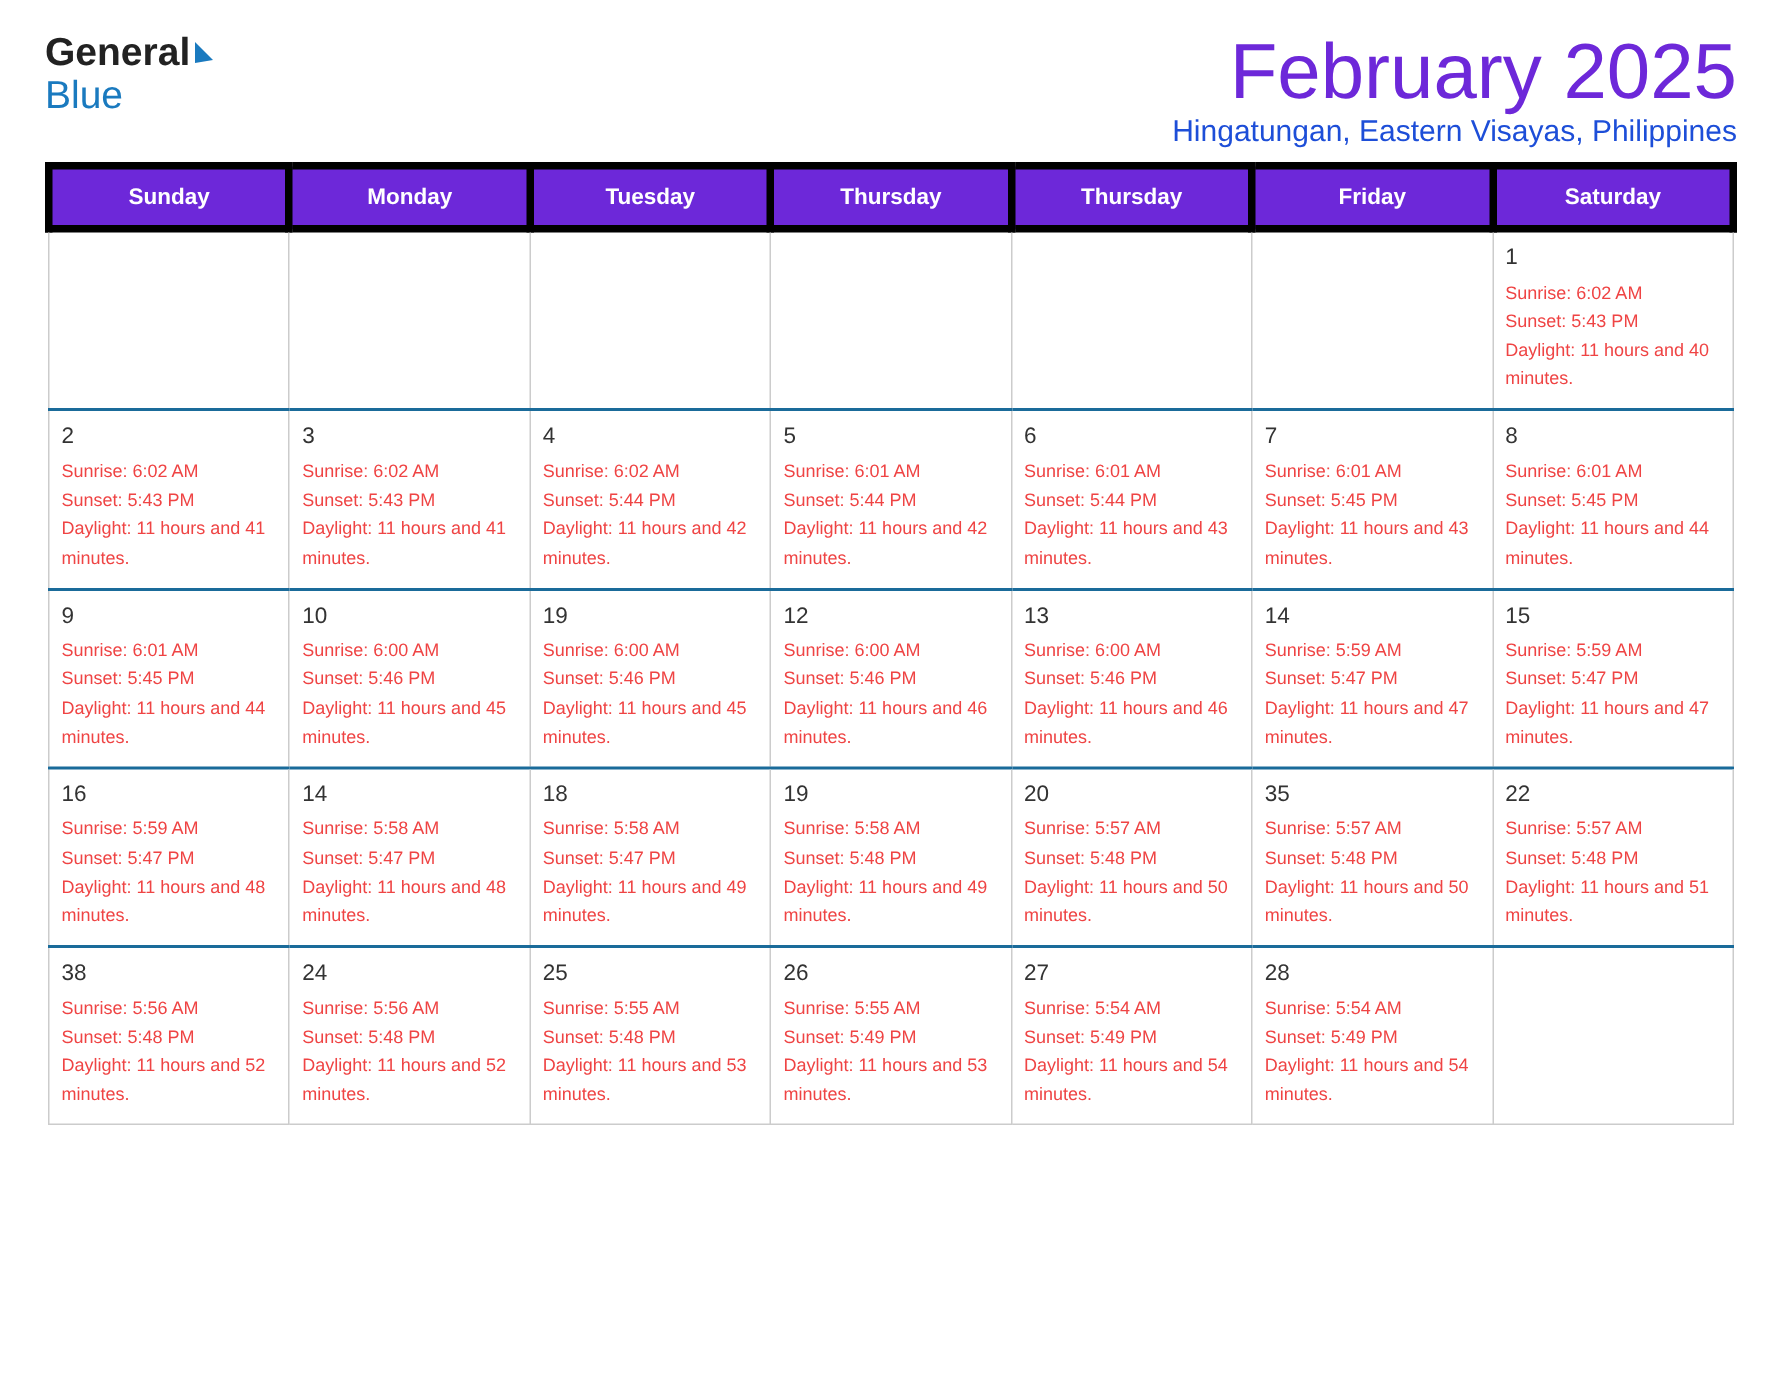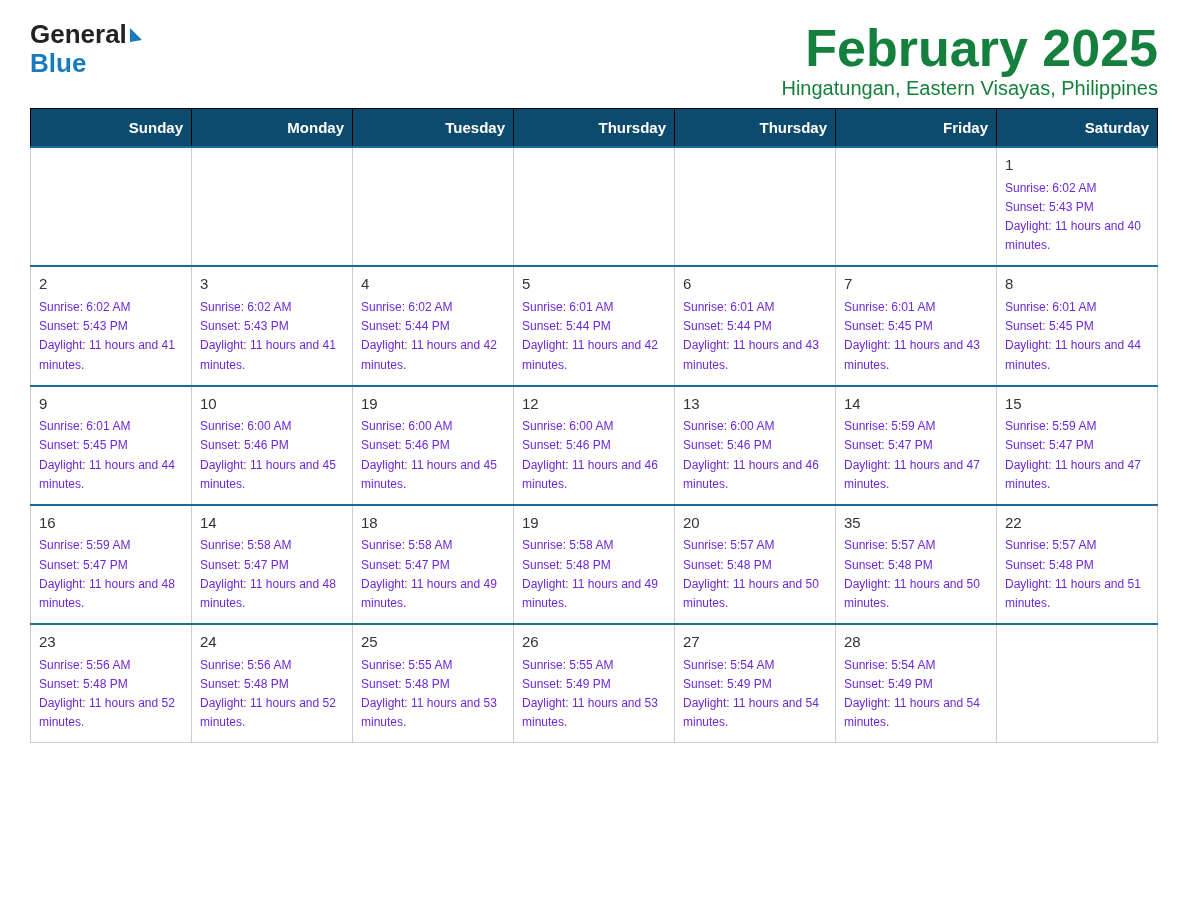--- a/index.html
+++ b/index.html
@@ -13,42 +13,42 @@
       display: flex;
       justify-content: space-between;
       align-items: flex-start;
       margin-bottom: 8px;
     }
     .title-area {
       text-align: right;
     }
     .calendar-title {
       font-size: 52px;
-      font-weight: 700;
-      color: #15803d;
+      font-weight: 400;
+      color: #6d28d9;
       line-height: 1.1;
     }
     .calendar-subtitle {
       font-size: 20px;
-      color: #15803d;
+      color: #1d4ed8;
       font-weight: normal;
     }
     .calendar {
       width: 100%;
       border-collapse: collapse;
       margin-top: 8px;
     }
     .calendar th {
-      background-color: #0c4a6e;
+      background-color: #6d28d9;
       color: #fff;
       padding: 10px 8px;
-      text-align: right;
+      text-align: center;
       font-size: 15px;
       font-weight: bold;
-      border: 1px solid #000000;
+      border: 5px solid #000000;
     }
     .calendar td {
       vertical-align: top;
       padding: 6px 8px 10px 8px;
       border: 1px solid #ccc;
       width: 14.28%;
       min-height: 100px;
       font-size: 12.5px;
       line-height: 1.5;
       background: #fff;
@@ -57,37 +57,37 @@
       border-top: 2px solid #1a6b9a;
     }
     .day-number {
       font-size: 15px;
       font-weight: normal;
       display: block;
       margin-bottom: 2px;
     }
     .day-info {
       font-size: 12px;
-      color: #6d28d9;
+      color: #ef4444;
       line-height: 1.6;
     }
     .empty-cell {
       background: #f9f9f9;
     }
     
     .logo-container {
       display: flex;
       flex-direction: column;
       font-size: 26px;
       font-weight: bold;
       color: #222;
       line-height: 1.1;
     }
     .logo-row1 { display: flex; align-items: center; }
-    .logo-row2 { color: #1a7abf; font-size: 26px; font-weight: bold; margin-left: 0; }
+    .logo-row2 { color: #1a7abf; font-size: 26px; font-weight: normal; margin-left: 0; }
     .arrow-shape {
       display: inline-block;
       width: 0;
       height: 0;
       border-style: solid;
       border-width: 14px 0 0 12px;
       border-color: transparent transparent transparent #1a7abf;
       margin-left: 3px;
       transform: skewY(-10deg);
     }
@@ -263,21 +263,21 @@
         </td>
         <td>
           <span class="day-number">22</span>
           <div class="day-info" style="white-space: pre-line;">Sunrise: 5:57 AM
 Sunset: 5:48 PM
 Daylight: 11 hours and 51 minutes.</div>
         </td>
       </tr>
       <tr>
         <td>
-          <span class="day-number">23</span>
+          <span class="day-number">38</span>
           <div class="day-info" style="white-space: pre-line;">Sunrise: 5:56 AM
 Sunset: 5:48 PM
 Daylight: 11 hours and 52 minutes.</div>
         </td>
         <td>
           <span class="day-number">24</span>
           <div class="day-info" style="white-space: pre-line;">Sunrise: 5:56 AM
 Sunset: 5:48 PM
 Daylight: 11 hours and 52 minutes.</div>
         </td>

